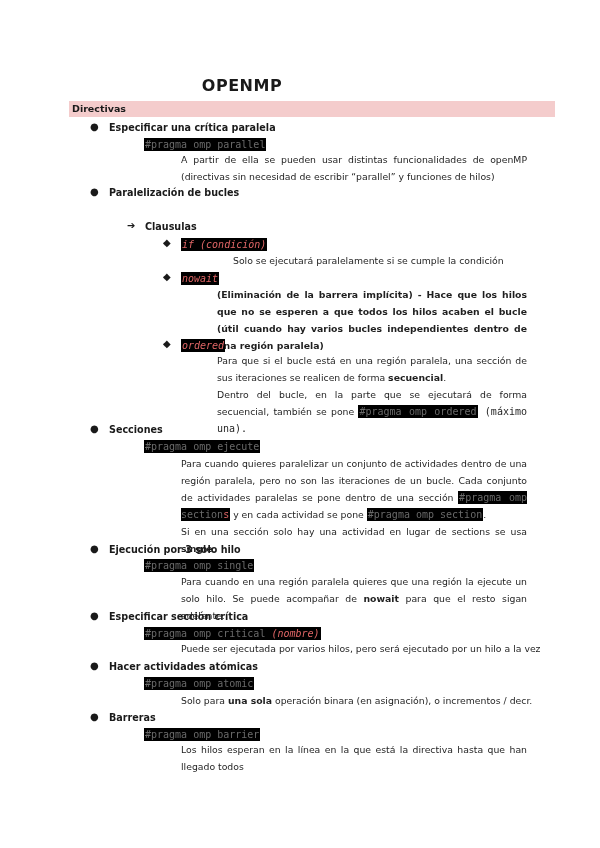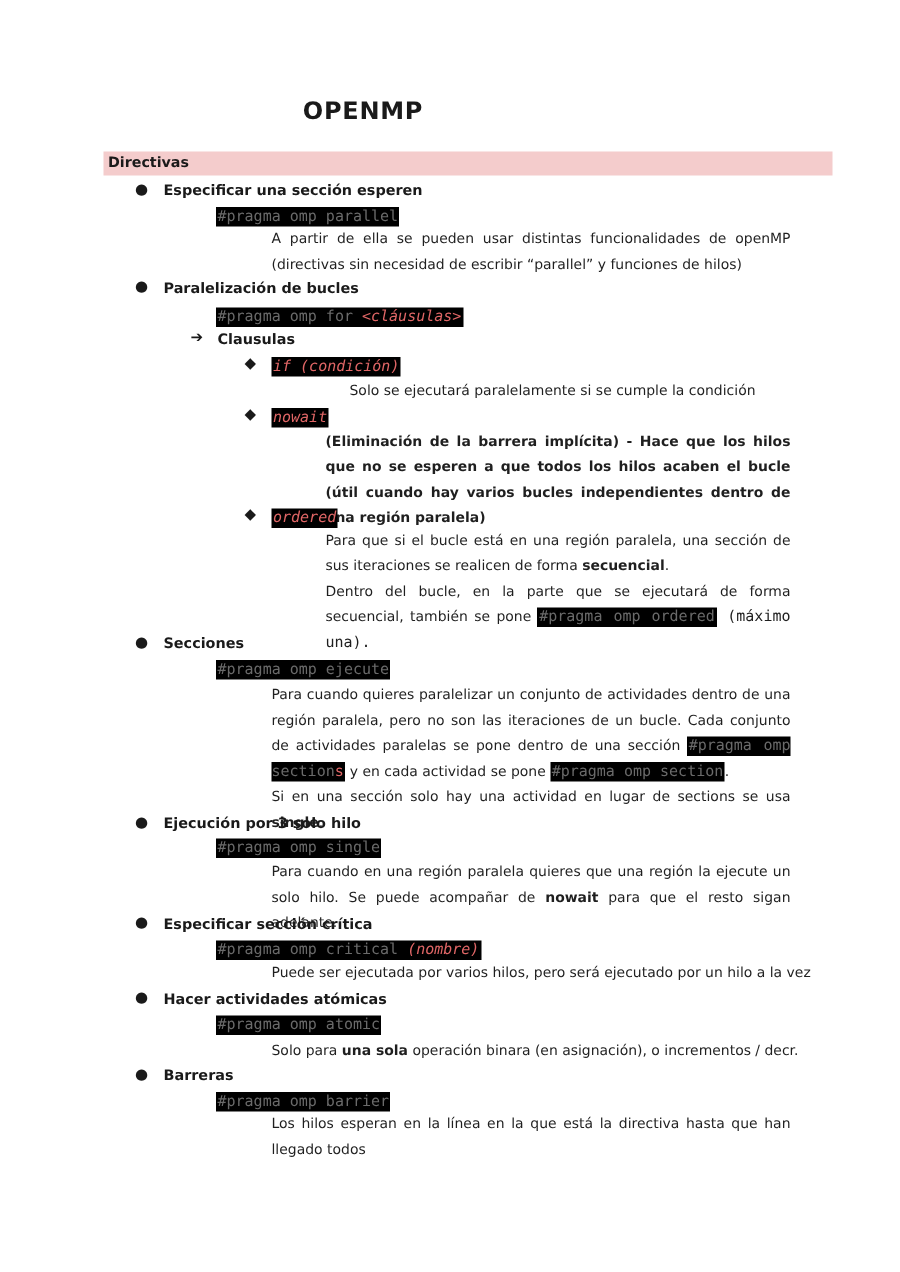--- a/index.html
+++ b/index.html
@@ -1,19 +1,19 @@
 <!DOCTYPE html>
 <html><head>
 <meta charset="utf-8">
 <style>
   html, body { margin: 0; padding: 0; background: #ffffff; }
   body { width: 600px; height: 848px; position: relative; overflow: hidden;
          font-family: "DejaVu Sans", sans-serif; color: #1a1a1a; }
   .page { position: absolute; left: 0; top: 0; width: 600px; height: 848px; }
-  .title { position: absolute; left: 0; width: 484px; top: 64px; text-align: center;
+  .title { position: absolute; left: 0; width: 484px; top: 76px; text-align: center;
            font-weight: bold; font-size: 16px; letter-spacing: 0.5px; }
   .section-bar { position: absolute; left: 69px; top: 101px; width: 486px; height: 16px;
                  background: #f4cccc; font-size: 9.5px; font-weight: bold; line-height: 16px; padding-left: 3px; box-sizing: border-box; }
   .abs { position: absolute; white-space: nowrap; }
   .bullet { font-size: 10px; }
   .h { font-size: 9.6px; font-weight: bold; }
   .code { font-family: "DejaVu Sans Mono", monospace; font-size: 10px; color: #6a6a6a; background: #000000; padding: 1px 1px; }
   .codei { font-family: "DejaVu Sans Mono", monospace; font-size: 10px; color: #e06666; font-style: italic; }
   .codered { font-family: "DejaVu Sans Mono", monospace; font-size: 10px; color: #e06666; }
   .txt { font-size: 9.3px; line-height: 17px; color: #1f1f1f; }
@@ -24,27 +24,26 @@
 </style>
 </head>
 <body>
 
 <div class="page">
 
   <div class="title">OPENMP</div>
   <div class="section-bar">Directivas</div>
 
   <span class="abs bullet" style="left:90px;top:121px;">●</span>
-  <span class="abs h" style="left:109px;top:122px;">Especificar una sección esperen</span>
+  <span class="abs h" style="left:109px;top:122px;">Especificar una crítica paralela</span>
   <span class="abs code" style="left:144px;top:138px;">#pragma omp parallel</span>
   <div class="para" style="left:181px;top:151px;">A partir de ella se pueden usar distintas funcionalidades de openMP (directivas sin necesidad de escribir “parallel” y funciones de hilos)</div>
 
   <span class="abs bullet" style="left:90px;top:186px;">●</span>
   <span class="abs h" style="left:109px;top:187px;">Paralelización de bucles</span>
-  <span class="abs code" style="left:144px;top:205px;"><span>#pragma omp for </span><span class="codei">&lt;cláusulas&gt;</span></span>
   <span class="abs arrow" style="left:127px;top:220px;">➔</span>
   <span class="abs h" style="left:145px;top:221px;">Clausulas</span>
 
   <span class="abs diamond" style="left:163px;top:237px;">◆</span>
   <span class="abs code codei" style="left:181px;top:238px;">if (condición)</span>
   <span class="abs txt" style="left:233px;top:252px;">Solo se ejecutará paralelamente si se cumple la condición</span>
 
   <span class="abs diamond" style="left:163px;top:271px;">◆</span>
   <span class="abs code codei" style="left:181px;top:272px;">nowait</span>
   <div class="para" style="left:217px;top:286px;width:310px;font-weight:bold;">(Eliminación de la barrera implícita) - Hace que los hilos que no se esperen a que todos los hilos acaben el bucle (útil cuando hay varios bucles independientes dentro de una región paralela)</div>

